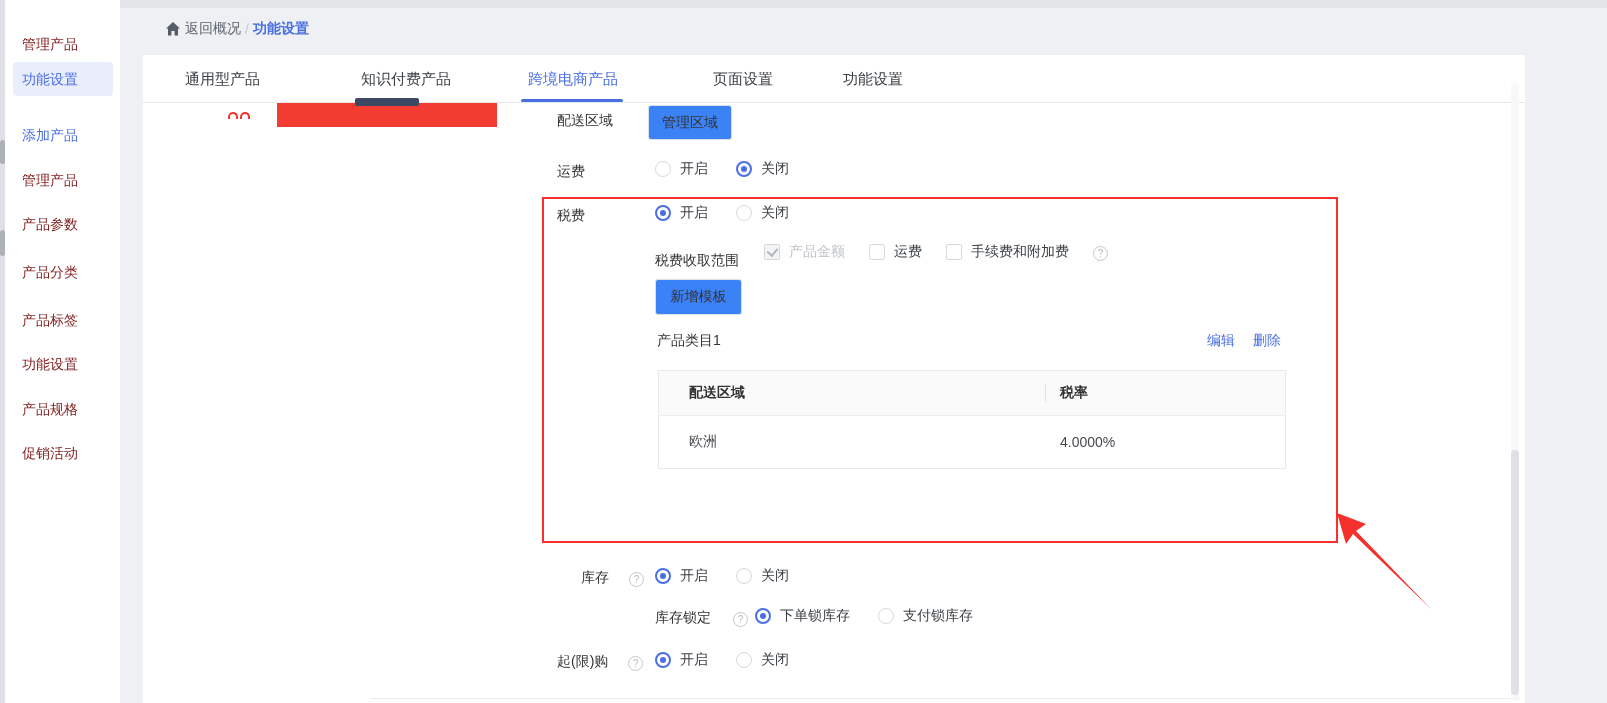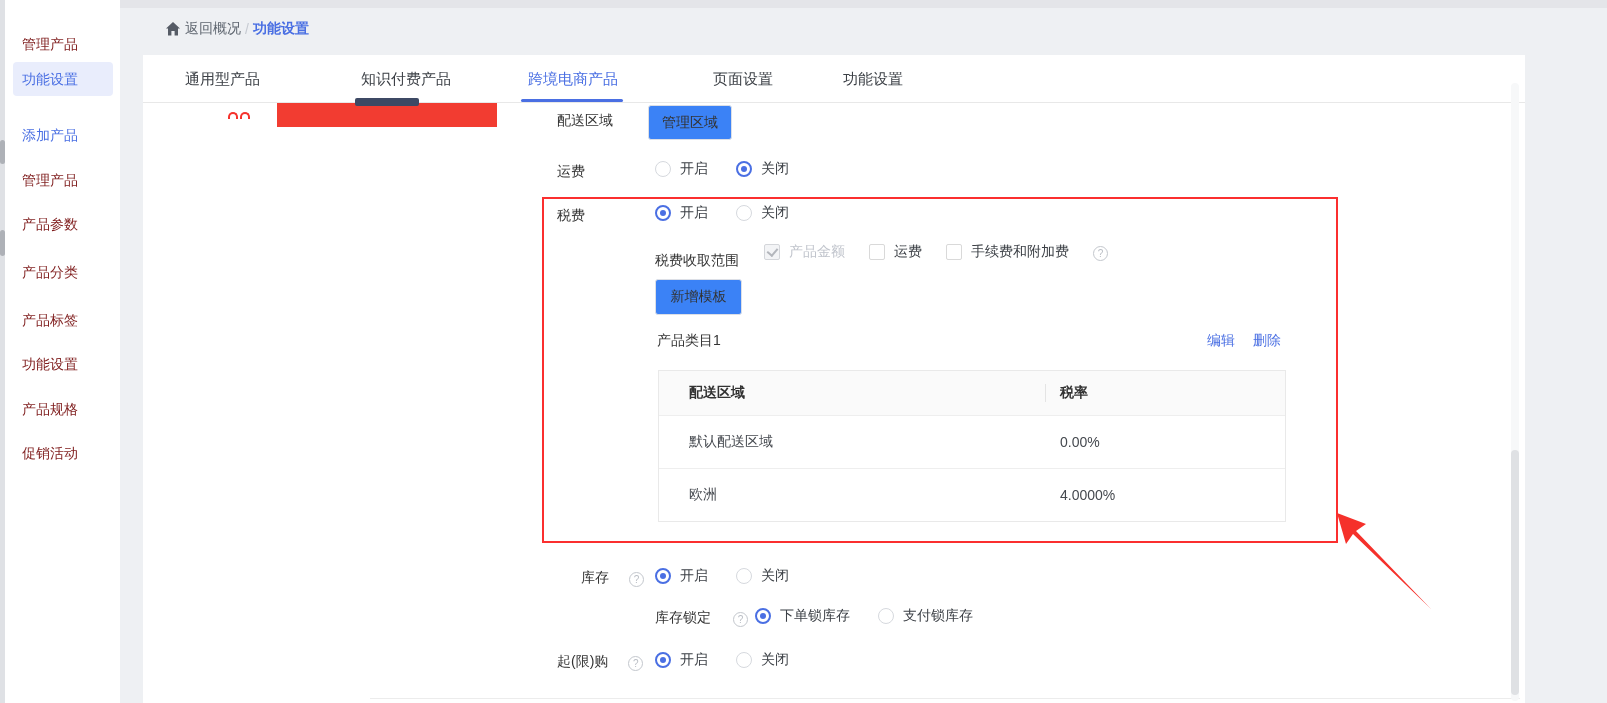--- a/index.html
+++ b/index.html
@@ -186,24 +186,20 @@
   <div class="abs flabel" style="left:514px;top:277px">产品类目1</div>
   <div class="abs lnk" style="left:1064px;top:277px">编辑</div>
   <div class="abs lnk" style="left:1110px;top:277px">删除</div>
 
   <div class="abs tax-table">
     <div class="tt-head">
       <div class="c1">配送区域</div>
       <div class="c2">税率</div>
     </div>
     <div class="tt-row">
-      <div class="c1">默认配送区域</div>
-      <div class="c2">0.00%</div>
-    </div>
-    <div class="tt-row">
       <div class="c1">欧洲</div>
       <div class="c2">4.0000%</div>
     </div>
   </div>
 
   <div class="abs row-flex" style="left:438px;top:514px;gap:20px">
     <span class="flabel">库存</span>
     <span class="help">?</span>
   </div>
   <div class="abs row-flex" style="left:512px;top:512px">

